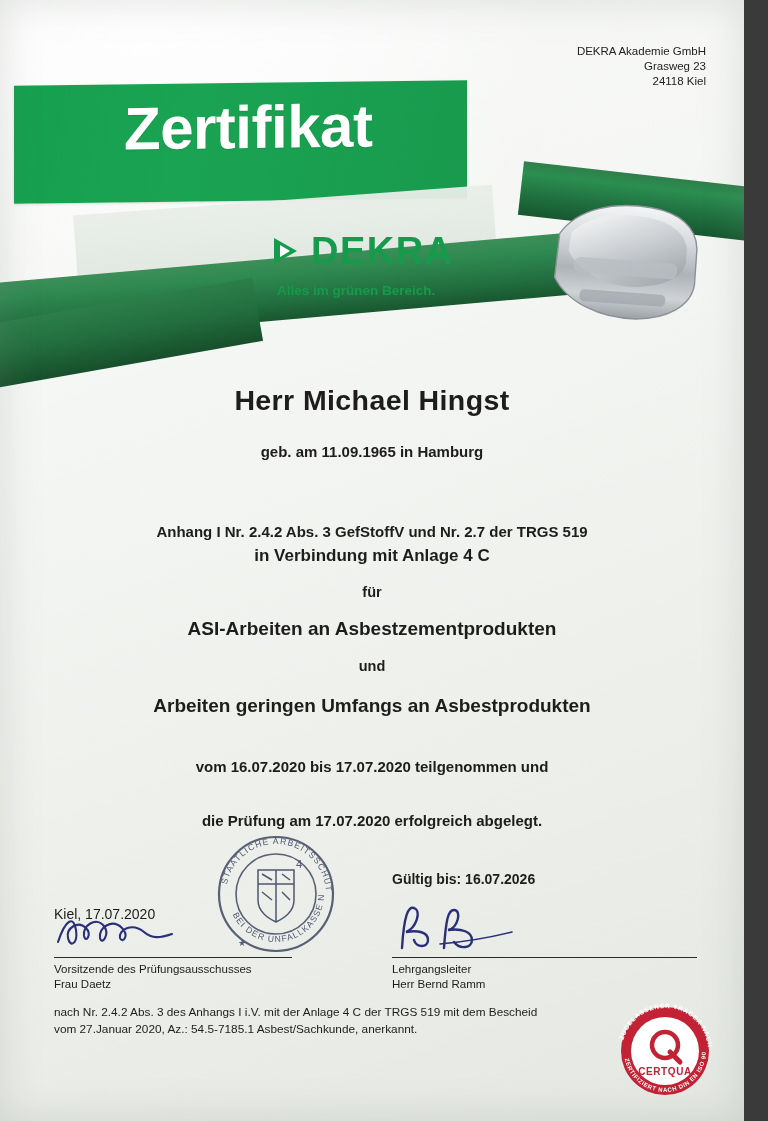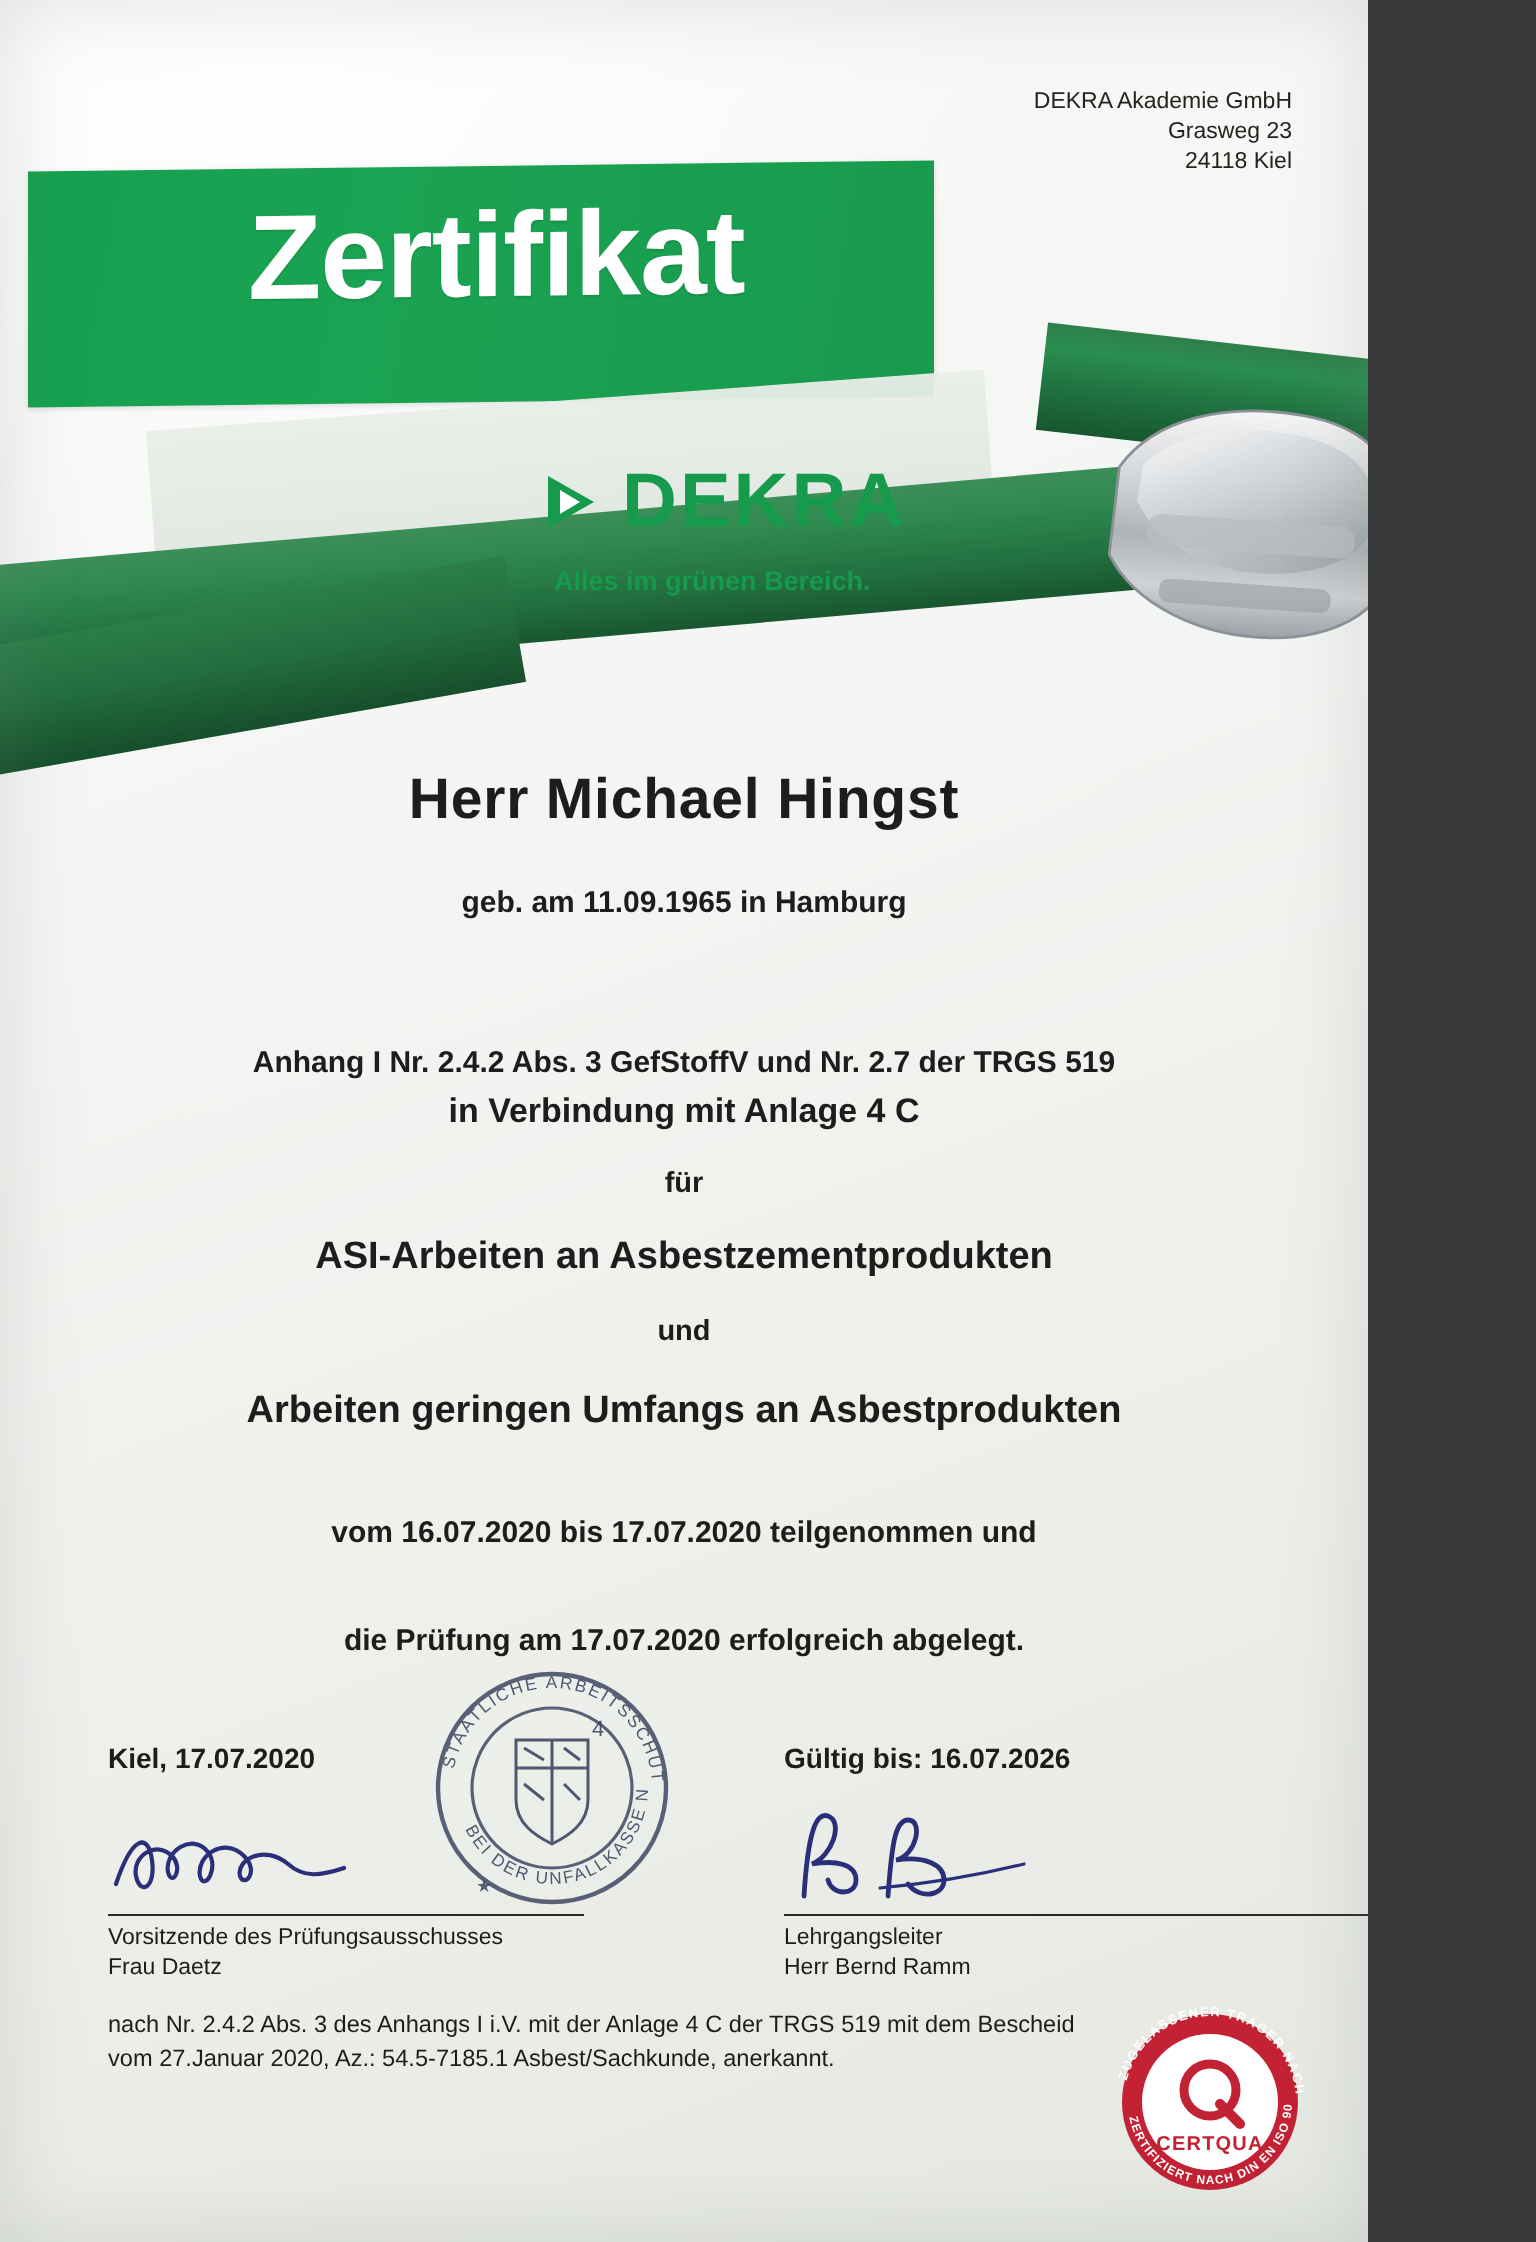--- a/index.html
+++ b/index.html
@@ -2,21 +2,21 @@
 <html><head>
 <meta charset="utf-8">
 <style>
   html, body {
     margin: 0;
     padding: 0;
     background: #3a3a3a;
   }
   #page {
     position: relative;
-    width: 684px;
+    width: 744px;
     height: 1121px;
     overflow: hidden;
     background: #f2f3f1;
     font-family: "Liberation Sans", sans-serif;
     color: #1d1d1b;
   }
   
   #paper-shade {
     position: absolute;
     inset: 0;
@@ -169,23 +169,23 @@
   .subject-1 { top: 618px; font-size: 19px; font-weight: bold; }
   .und { top: 658px; font-size: 14.5px; font-weight: bold; }
   .subject-2 { top: 695px; font-size: 19px; font-weight: bold; }
   .period { top: 758px; font-size: 15px; font-weight: bold; }
   .exam { top: 812px; font-size: 15px; font-weight: bold; }
 
   
   .place-date {
     position: absolute;
     left: 54px;
-    top: 871px;
+    top: 906px;
     font-size: 14px;
-    font-weight: bold;
+    font-weight: normal;
   }
   .valid-until {
     position: absolute;
     left: 392px;
     top: 871px;
     font-size: 14px;
     font-weight: bold;
   }
   .sig-rule {
     position: absolute;

